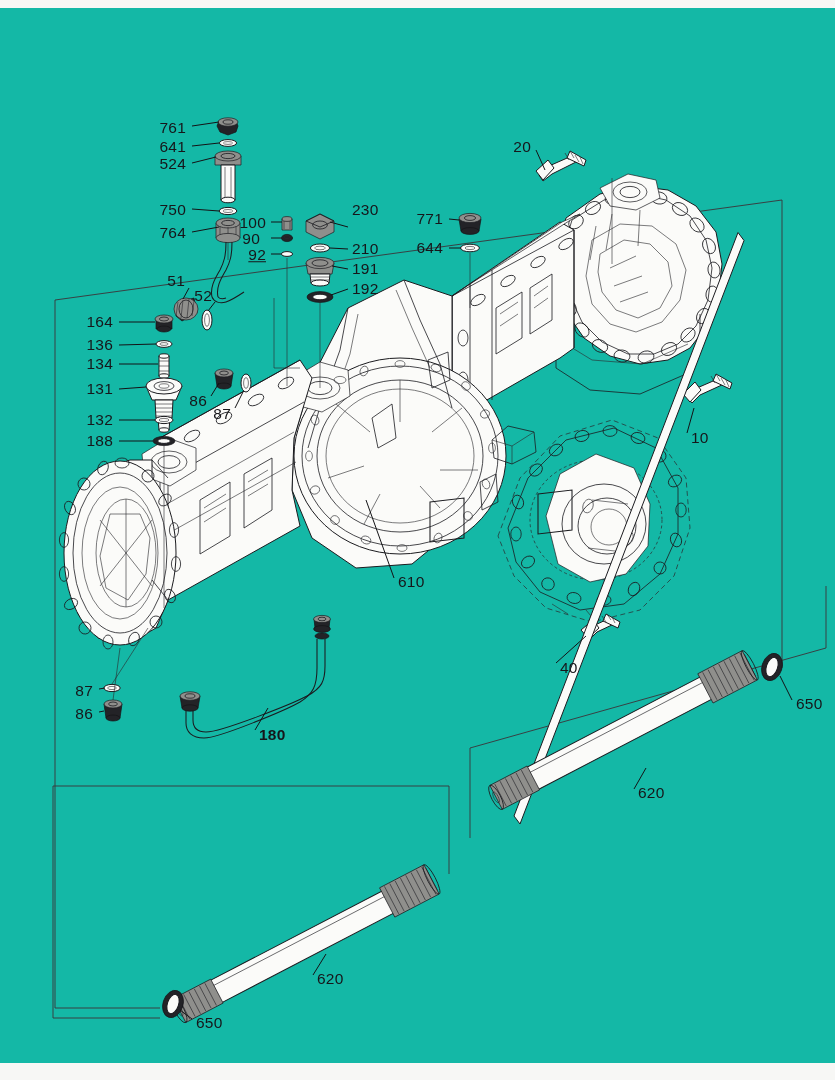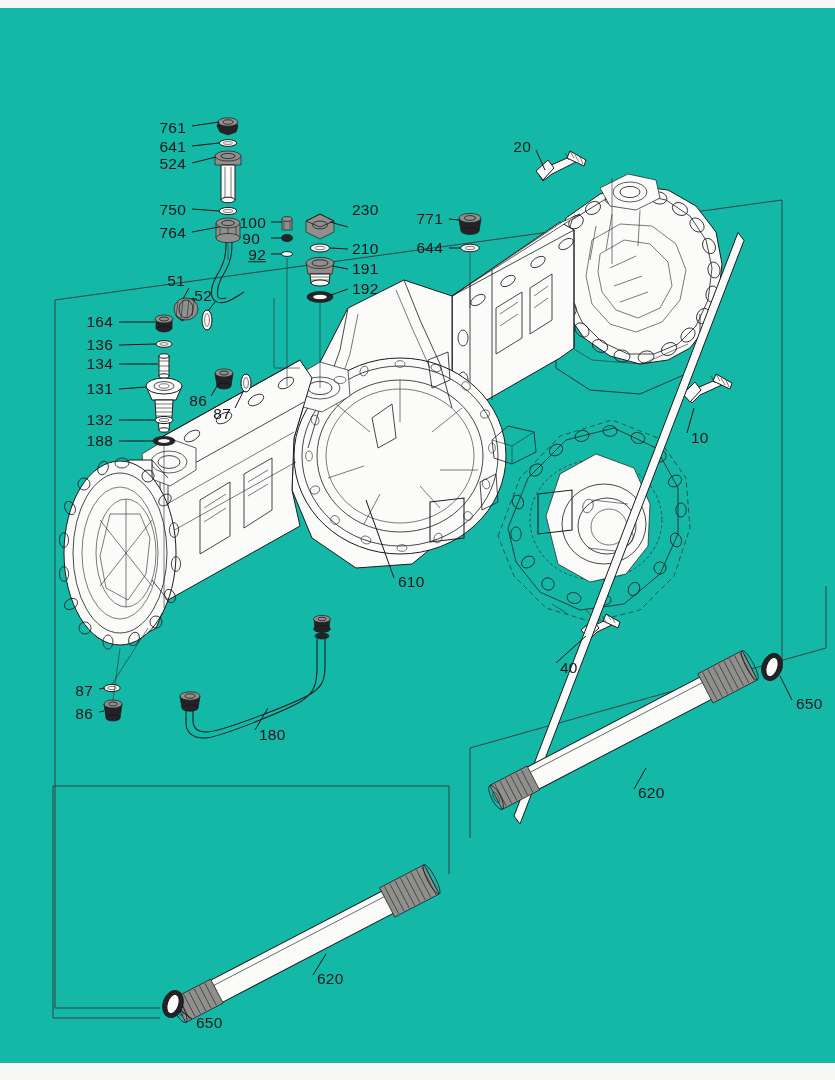--- a/index.html
+++ b/index.html
@@ -612,20 +612,20 @@
 
   <div class="callout anchor-end" style="left:207px; top:393px;">86</div>
   <div class="callout anchor-end" style="left:231px; top:406px;">87</div>
 
   <div class="callout anchor-start" style="left:691px; top:430px;">10</div>
   <div class="callout anchor-start" style="left:398px; top:574px;">610</div>
   <div class="callout anchor-start" style="left:560px; top:660px;">40</div>
 
   <div class="callout anchor-end" style="left:93px; top:683px;">87</div>
   <div class="callout anchor-end" style="left:93px; top:706px;">86</div>
-  <div class="callout anchor-start" style="left:259px; top:727px;">180</div>
+  <div class="callout anchor-start" style="left:259px; top:727px;font-weight:bold;">180</div>
 
   <div class="callout anchor-start" style="left:796px; top:696px;">650</div>
   <div class="callout anchor-start" style="left:638px; top:785px;">620</div>
   <div class="callout anchor-start" style="left:317px; top:971px;">620</div>
   <div class="callout anchor-start" style="left:196px; top:1015px;">650</div>
 
 </div>
 
 </body></html>

